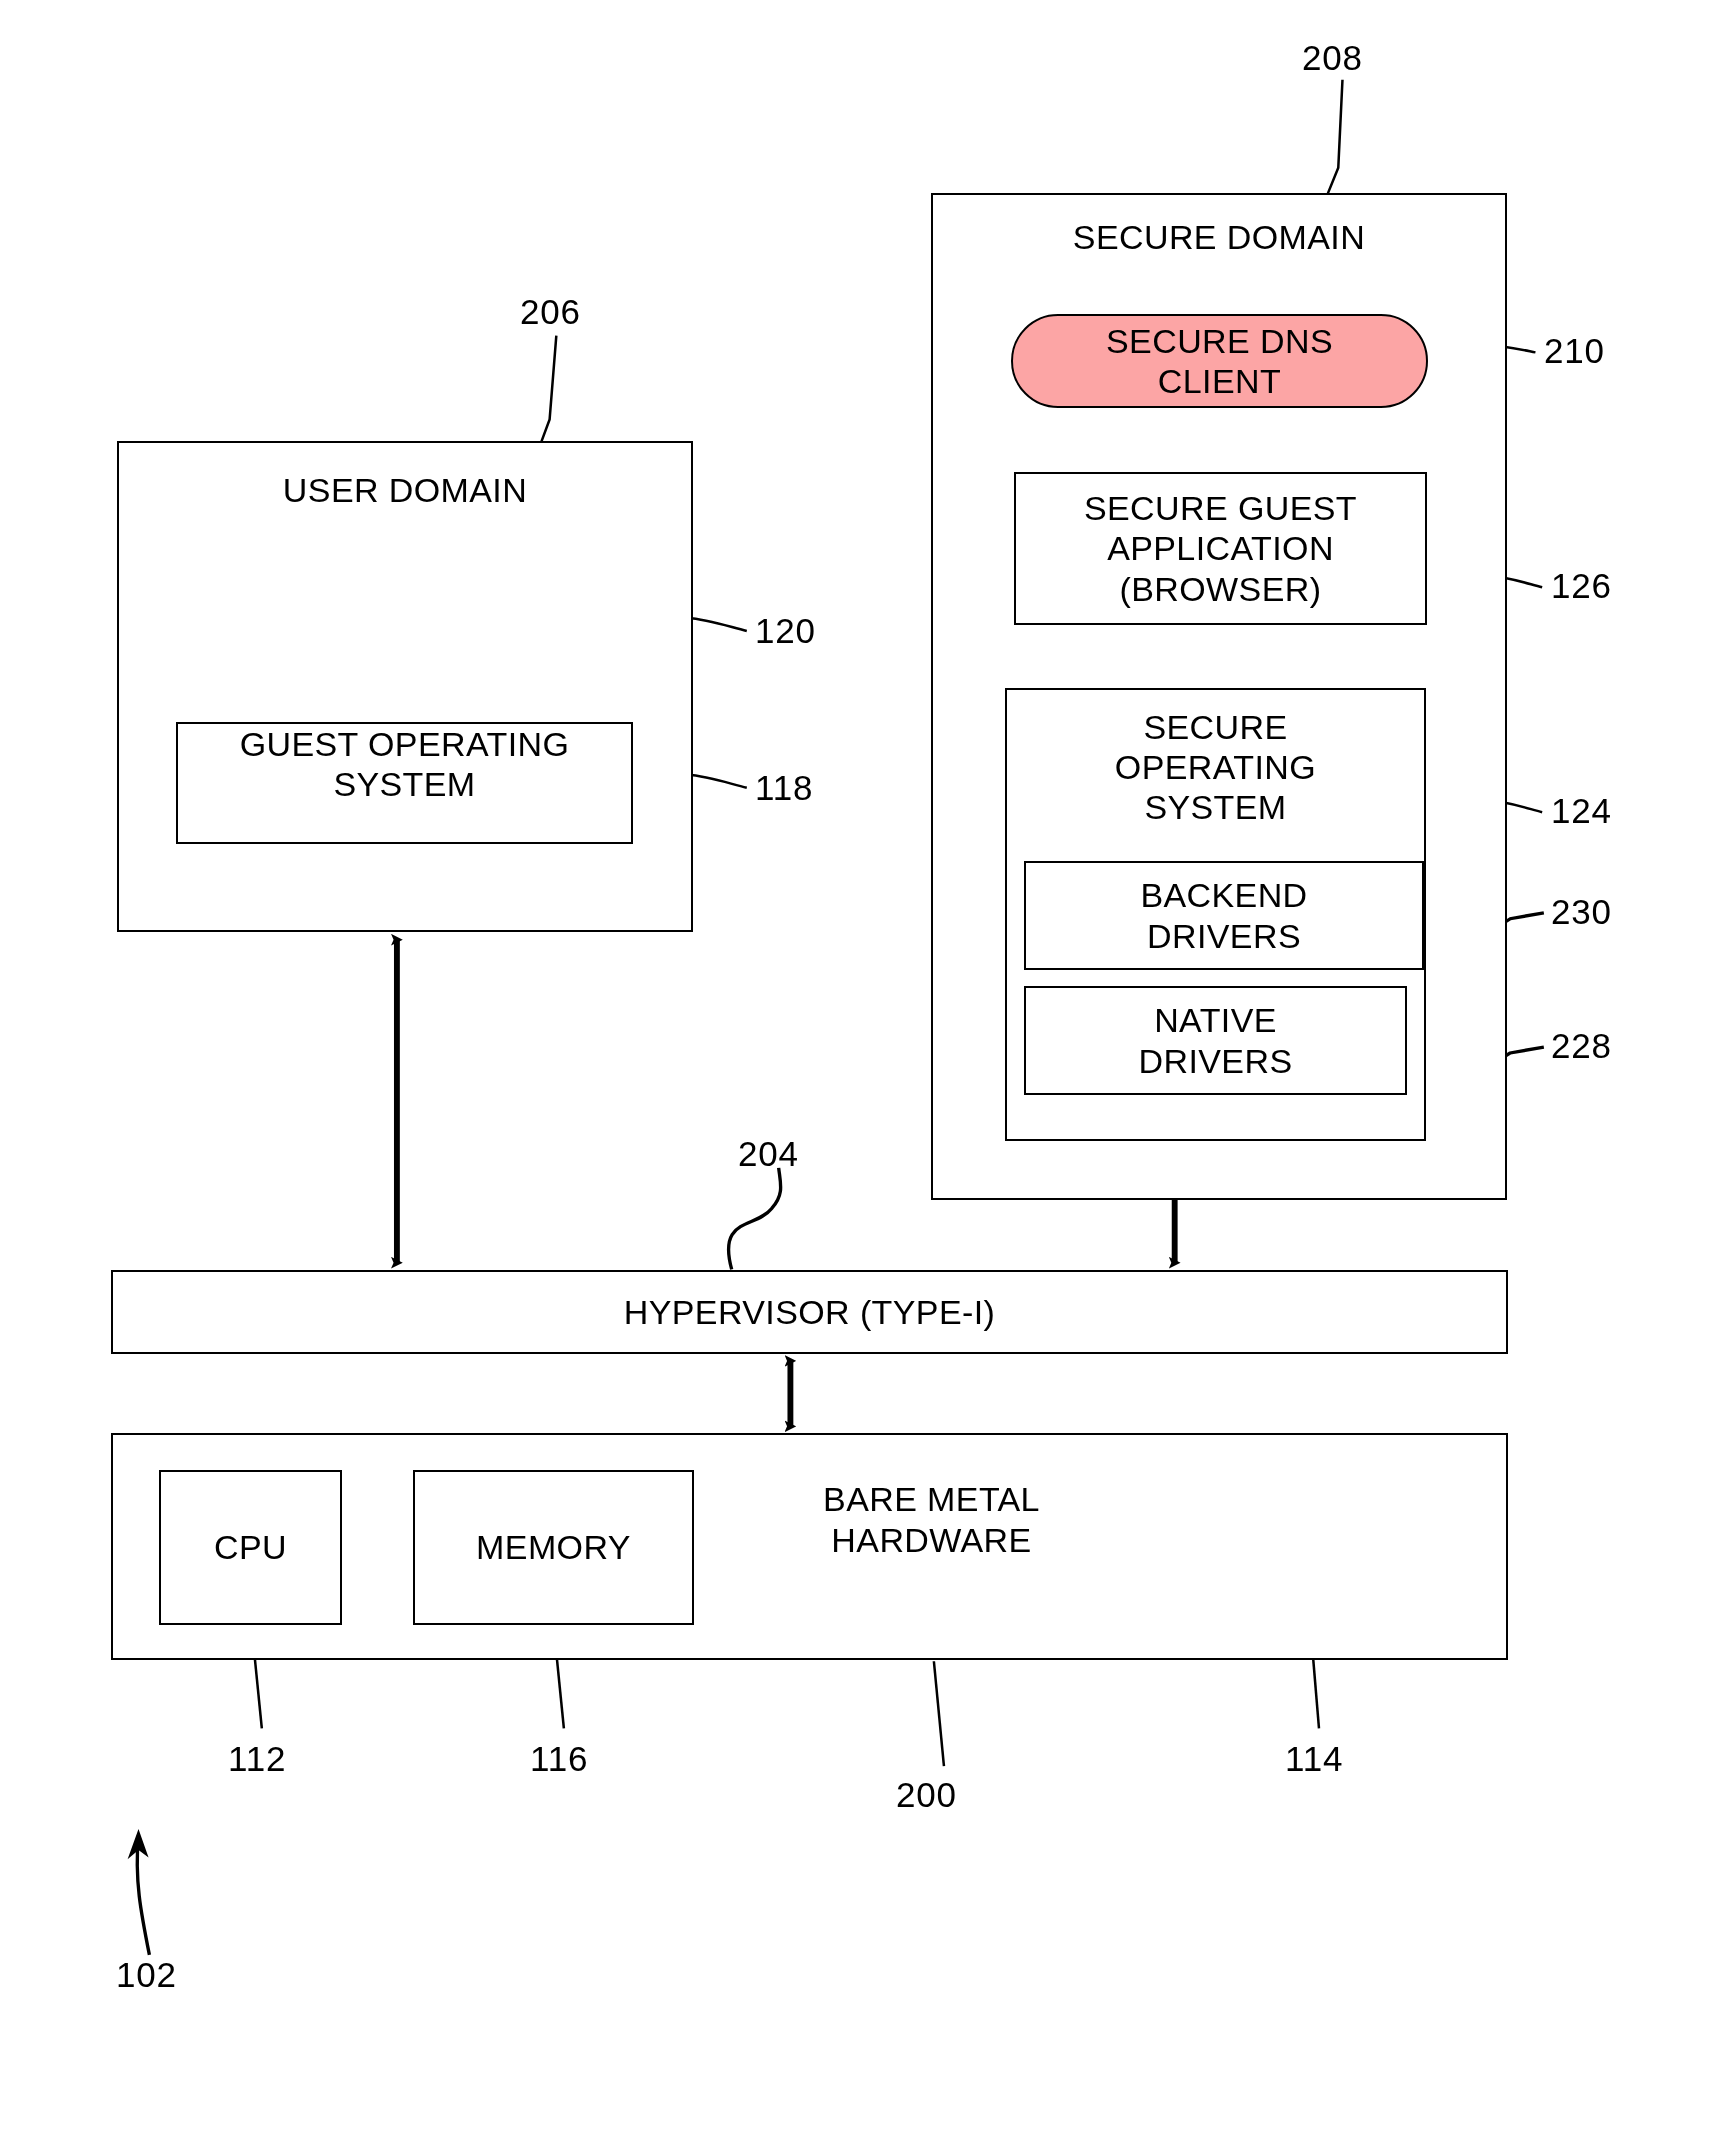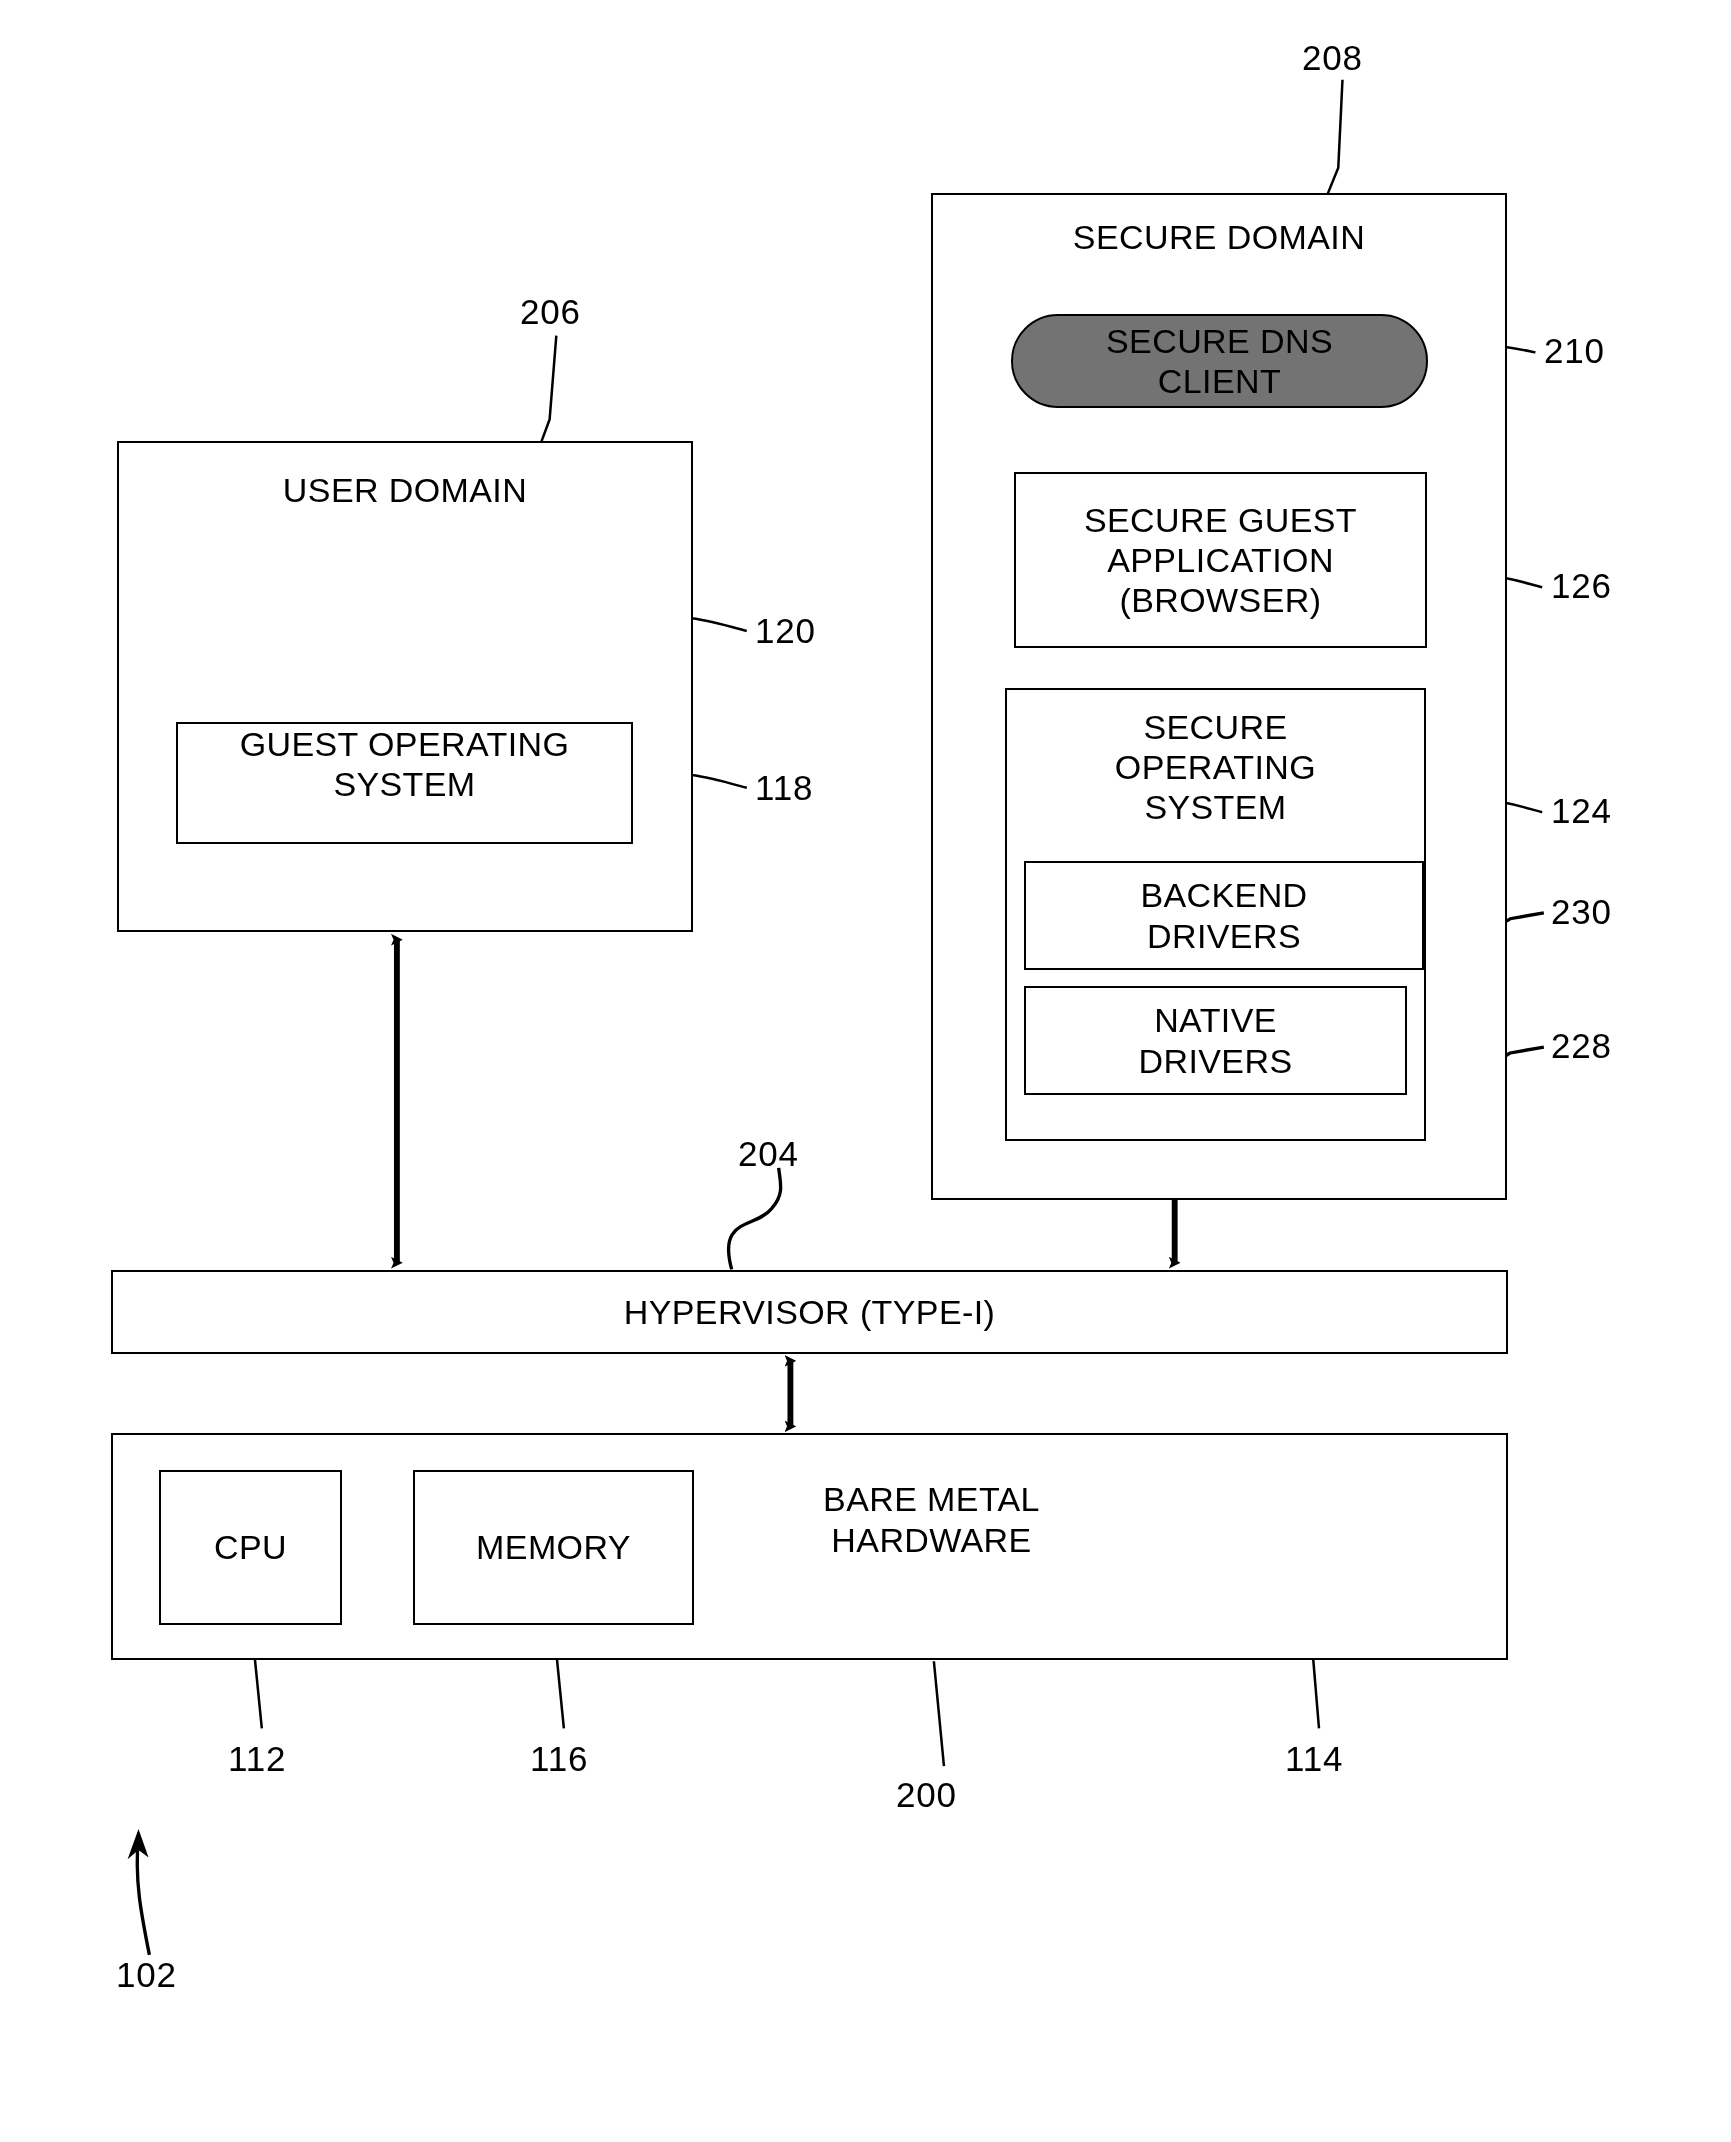--- a/index.html
+++ b/index.html
@@ -62,26 +62,26 @@
   #secure-domain-title {
     margin-top: 22px;
     font-size: 34px;
   }
   #secure-dns-client {
     position: absolute;
     left: 1011px; top: 314px; width: 417px; height: 94px;
     box-sizing: border-box;
     border: 2.5px solid #000;
     border-radius: 50px;
-    background: #737373;
+    background: #fca5a5;
     display: flex; align-items: center; justify-content: center;
     font-size: 34px;
   }
   #secure-guest-app {
-    left: 1014px; top: 472px; width: 413px; height: 176px;
+    left: 1014px; top: 472px; width: 413px; height: 153px;
     justify-content: center;
     font-size: 34px;
   }
   #secure-os {
     left: 1005px; top: 688px; width: 421px; height: 453px;
     align-items: center;
   }
   #secure-os-title {
     margin-top: 17px;
     font-size: 34px;

